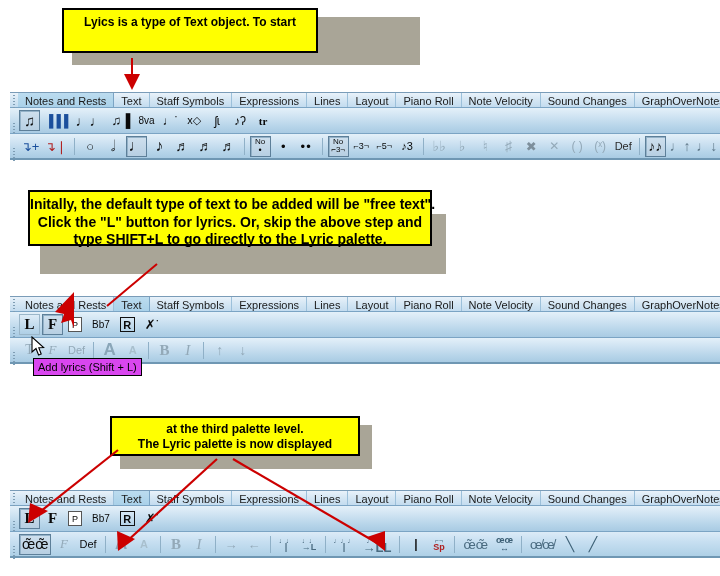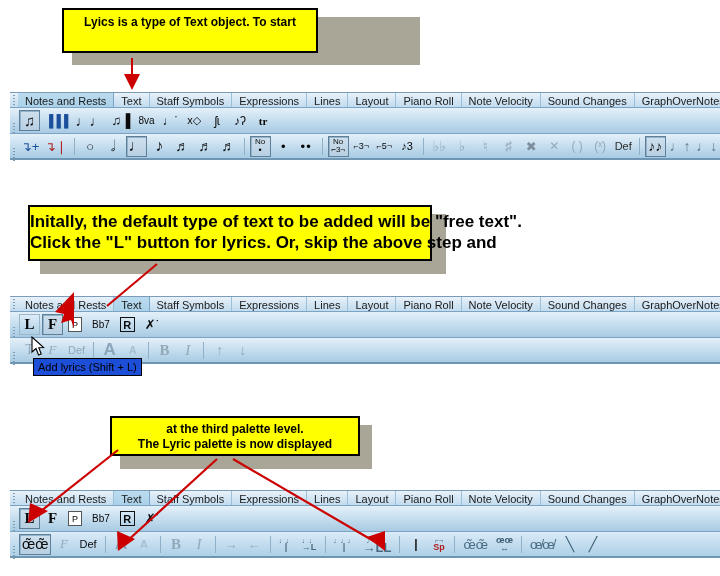--- a/index.html
+++ b/index.html
@@ -62,21 +62,21 @@
   .btn.pressed{
     border:1px solid #5d7f99;
     background:linear-gradient(to bottom,#cfe0ee 0%,#b7cfe2 100%);
     box-shadow:inset 1px 1px 0 #94b2c8;
   }
   .btn.dim{color:#93a9b8;}
   .sep{width:1px;height:17px;background:#8fb0c7;margin:0 4px;flex:0 0 1px;}
 
   
   .tooltip{
-    position:absolute;background:#1d4ed8;border:1px solid #000000;
+    position:absolute;background:#d946ef;border:1px solid #000000;
     font-size:11px;color:#000;padding:1px 4px;white-space:nowrap;z-index:9;
     line-height:14px;
   }
   
   .cursor{position:absolute;z-index:10;}
   svg{display:block;}
 </style>
 </head>
 <body>
 
@@ -210,23 +210,24 @@
       <div class="btn dim" style="font-size:12px;">(ˣ)</div>
       <div class="btn dim" style="font-size:11px;color:#2a2a2a;">Def</div>
       <div class="sep"></div>
       <div class="btn pressed" style="font-size:14px;">♪♪</div>
       <div class="btn" style="font-size:14px;color:#60798a;">♩↑</div>
       <div class="btn" style="font-size:14px;color:#60798a;">♩↓</div>
     </div>
   </div>
 
   <div class="calloutshadow" style="left:40px;top:214px;width:406px;height:60px;"></div>
-  <div class="callout" style="left:28px;top:205px;width:404px;height:56px;font-size:17px;padding-top:4px;">
+  <div class="callout" style="left:28px;top:190px;width:404px;height:56px;font-size:14px;padding-top:4px;">
     <span class="ln">Initally, the default type of text to be added will be "free text".</span>
     <span class="ln">Click the "L" button for lyrics.  Or, skip the above step and</span>
+    <span class="ln">type SHIFT+L to go directly to the Lyric palette.</span>
   </div>
   <svg class="arrowsvg" style="left:45px;top:262px;" width="130" height="50" viewBox="0 0 130 50">
     <line x1="112" y1="2" x2="62" y2="44" stroke="#cc0000" stroke-width="2"></line>
   </svg>
   <svg class="arrowsvg" style="left:52px;top:290px;" width="40" height="42" viewBox="0 0 40 42">
     <path d="M22 2 L3 22 L12 24 L9 33 L19 30 L22 38 Z" fill="#cc0000"></path>
   </svg>
 
   <div class="palette" style="left:10px;top:296px;width:710px;height:80px;">
     <div class="tabstrip">

